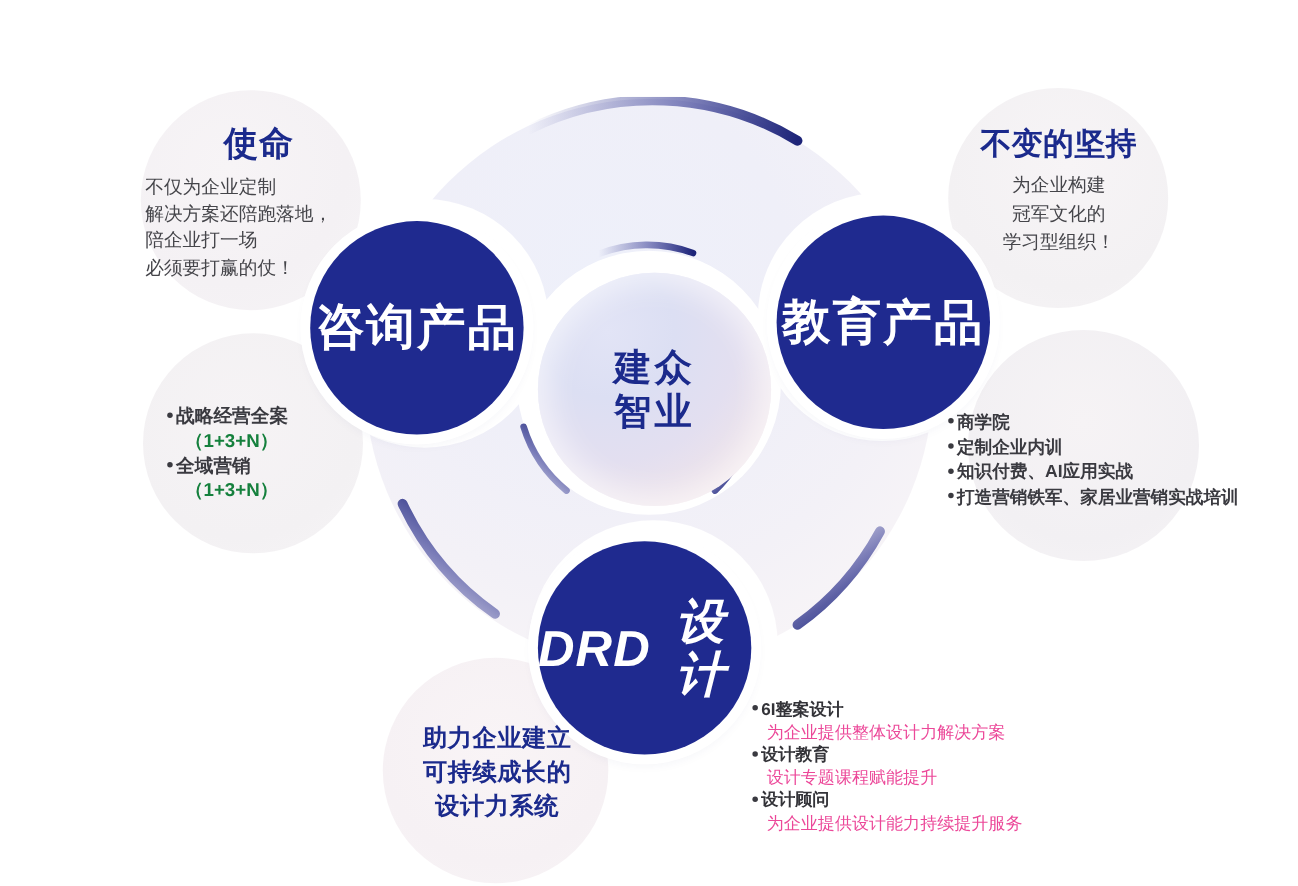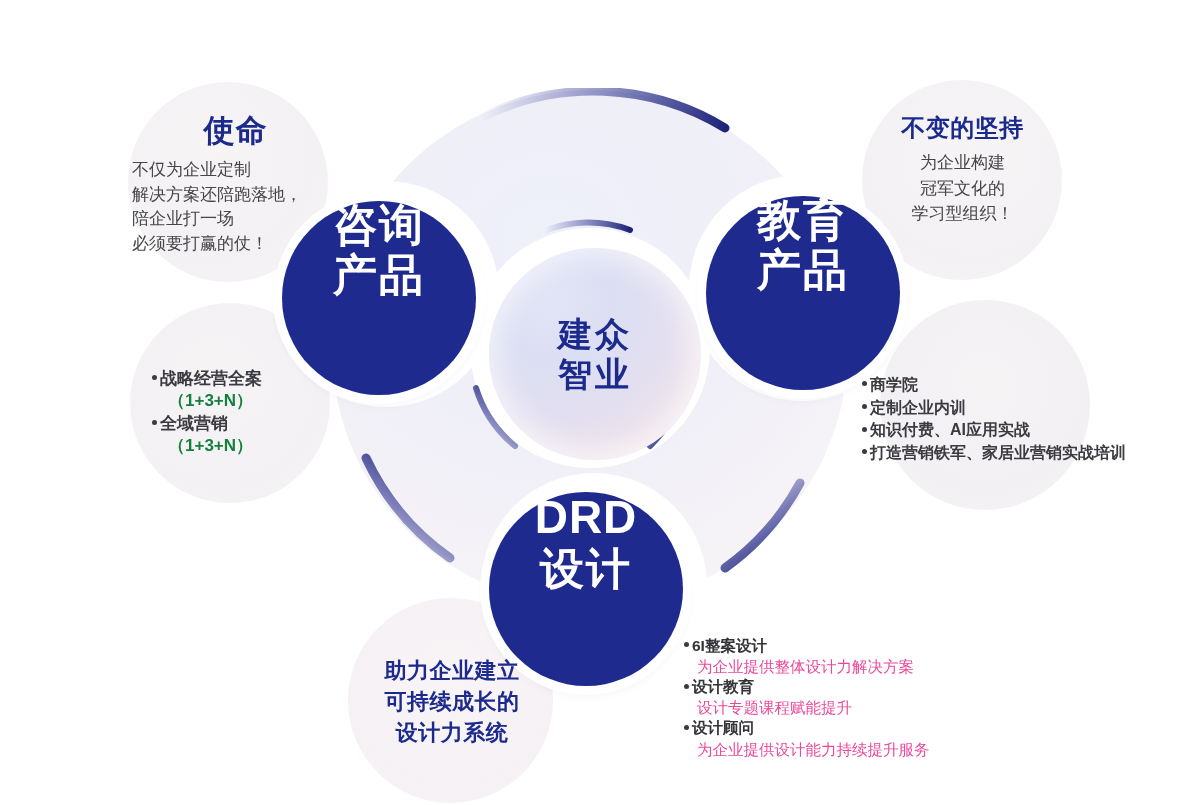--- a/index.html
+++ b/index.html
@@ -28,41 +28,41 @@
   #center-circle{position:absolute;left:489px;top:248px;width:212px;height:212px;
       border-radius:50%;
       background:radial-gradient(circle at 30% 25%, #e2e4f6 0%, #dcdff3 28%, #e3dff0 55%, #efe4ea 78%, #f6eaec 100%);
       display:flex;flex-direction:column;align-items:center;justify-content:center;
       box-shadow:0 0 26px 10px rgba(255,255,255,.55) inset;}
   #center-circle .ct{color:#1b2a8c;font-weight:bold;font-size:34px;line-height:1.18;
       letter-spacing:3px;text-align:center;}
 
   
   .node{position:absolute;border-radius:50%;background:#1f2a8f;
-        display:flex;flex-direction:column;align-items:center;
+        display:flex;flex-direction:row;align-items:center;justify-content:center;
         box-shadow:0 0 0 9px #ffffff, 0 4px 14px rgba(40,50,120,.14);}
   .node span{color:#fff;font-weight:bold;text-align:center;line-height:1.1;}
   #node-consulting{left:282px;top:201px;width:194px;height:194px;}
   #node-education {left:706px;top:196px;width:194px;height:194px;}
-  #node-drd       {left:489px;top:492px;width:194px;height:194px;}
+  #node-drd       {left:489px;top:492px;width:194px;height:194px;font-style:italic;}
   .node .l1{font-size:44px;letter-spacing:2px;}
   .node .l2{font-size:44px;letter-spacing:2px;margin-top:2px;}
   #node-drd .l1{font-size:46px;letter-spacing:1px;}
 
   
   .tb{position:absolute;}
   .hd{color:#1b2a8c;font-weight:bold;}
   .bd{color:#3b3b3f;}
 
   #blk-mission{left:128px;top:110px;width:215px;text-align:center;}
   #blk-mission .hd{font-size:31px;letter-spacing:1px;}
   #blk-mission .bd{font-size:17px;line-height:1.45;margin-top:6px;text-align:left;padding-left:4px;color:#45454a;}
 
   #blk-persist{left:860px;top:112px;width:205px;text-align:center;}
-  #blk-persist .hd{font-size:24px;letter-spacing:.5px;}
+  #blk-persist .hd{font-size:28px;letter-spacing:.5px;}
   #blk-persist .bd{font-size:17px;line-height:1.5;margin-top:6px;color:#45454a;}
 
   #blk-consult-list{left:152px;top:368px;width:200px;}
   #blk-consult-list .li{font-size:17px;font-weight:bold;color:#3a3a40;line-height:1.32;white-space:nowrap;}
   #blk-consult-list .sub{font-size:17px;font-weight:bold;color:#15803d;line-height:1.32;padding-left:16px;white-space:nowrap;}
 
   #blk-edu-list{left:862px;top:374px;width:320px;}
   #blk-edu-list .li{font-size:16px;font-weight:bold;color:#3a3a40;line-height:1.42;white-space:nowrap;}
 
   #blk-design-head{left:352px;top:655px;width:200px;text-align:center;}

